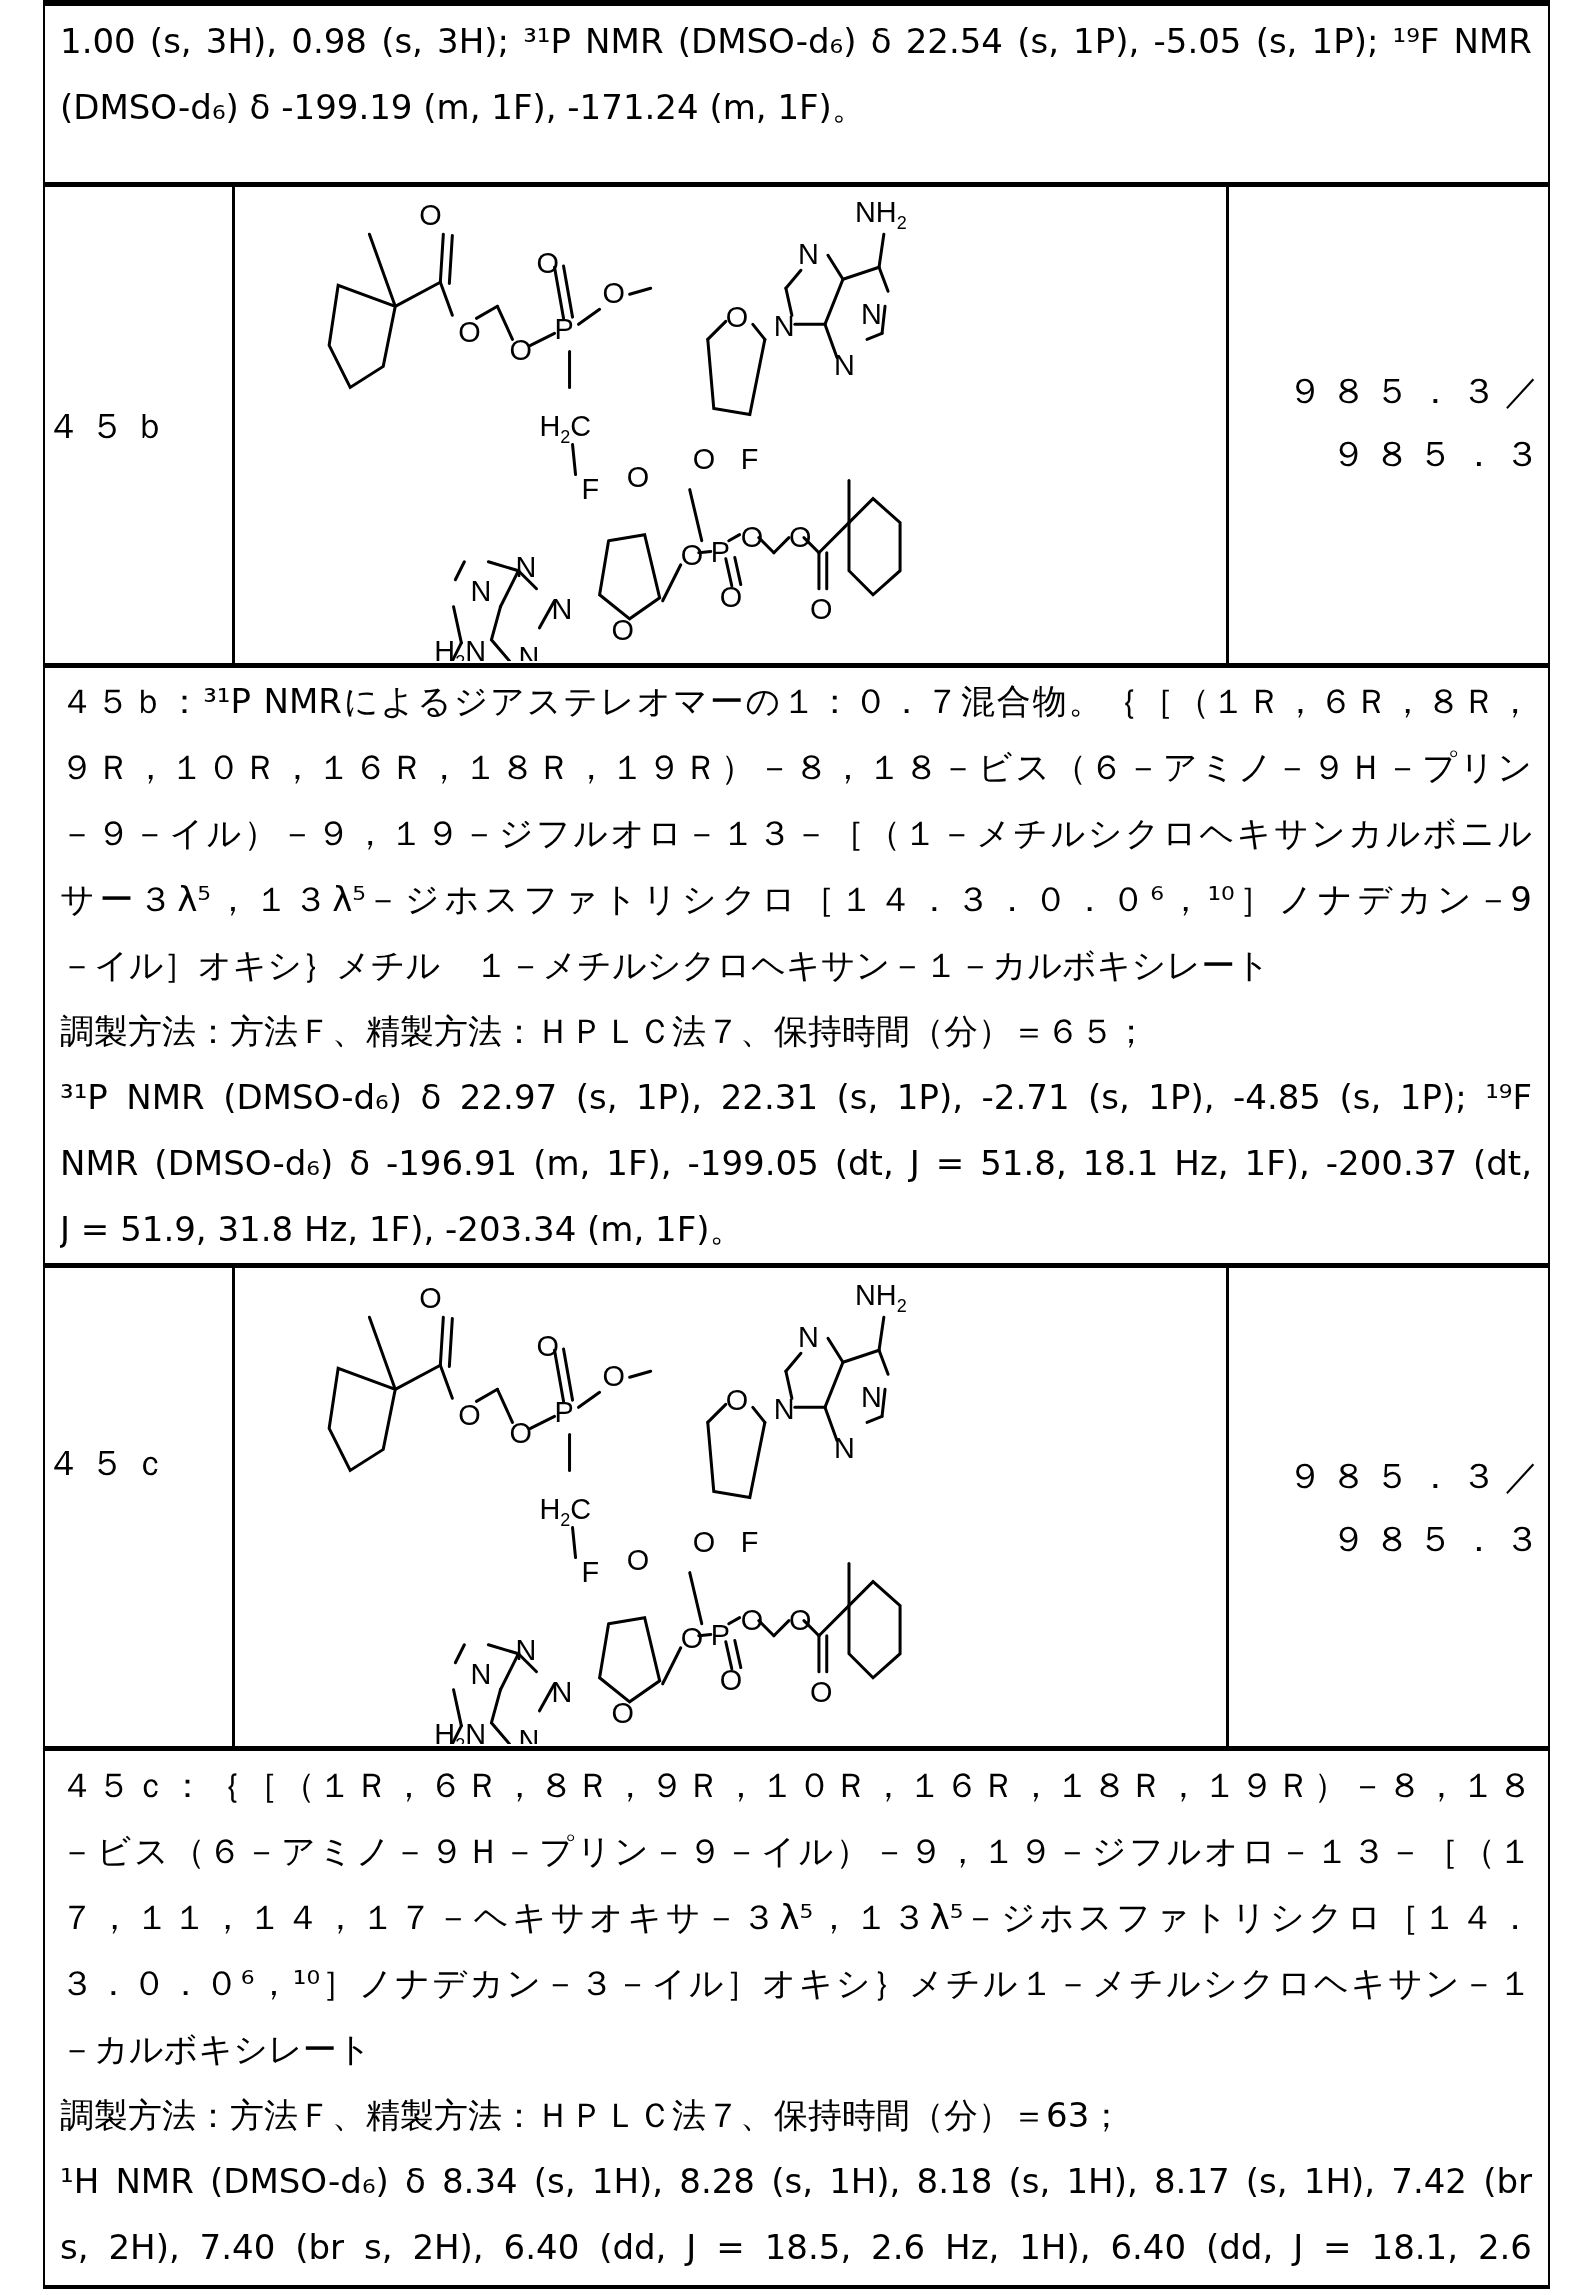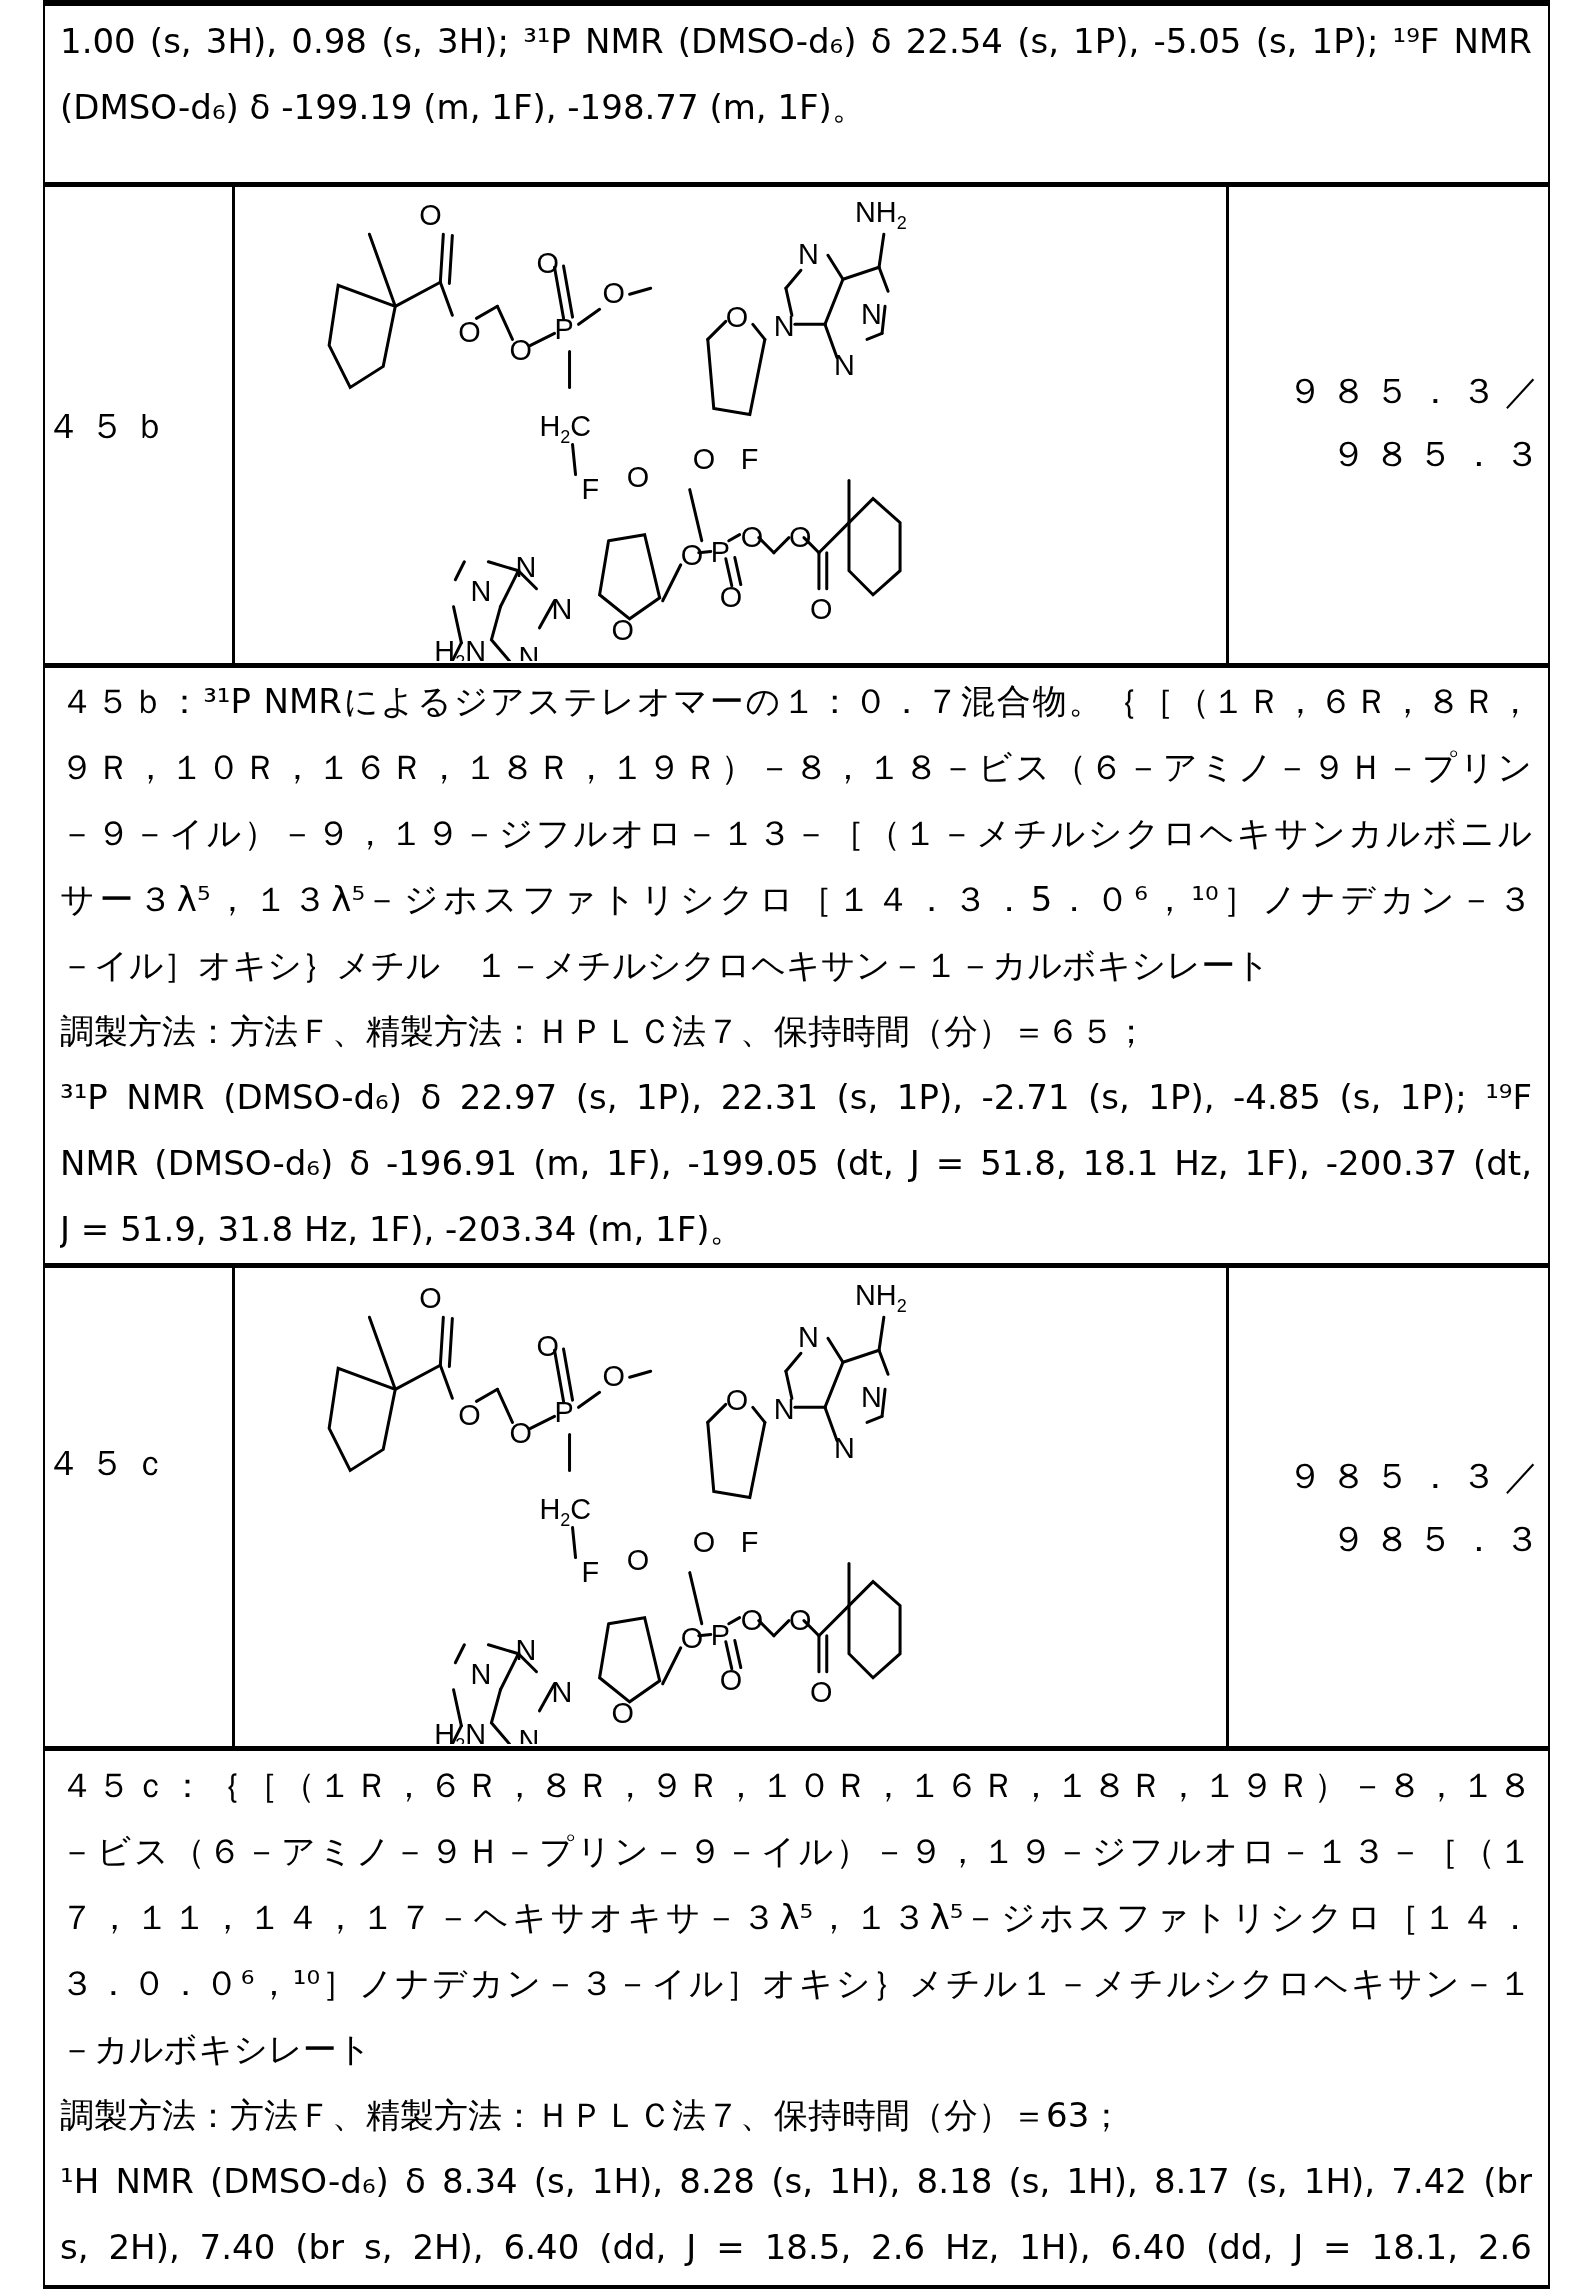--- a/index.html
+++ b/index.html
@@ -28,21 +28,21 @@
 <div class="hline" style="top:663px"></div>
 <div class="hline" style="top:1263px"></div>
 <div class="hline" style="top:1746px"></div>
 <div class="vline" style="left:232px;top:183px;height:481px"></div>
 <div class="vline" style="left:1226px;top:183px;height:481px"></div>
 <div class="vline" style="left:232px;top:1265px;height:481px"></div>
 <div class="vline" style="left:1226px;top:1265px;height:481px"></div>
 
 <div class="textblock" style="top:8.4px">
   <span class="ln just">1.00 (s, 3H), 0.98 (s, 3H); ³¹P NMR (DMSO-d₆) δ 22.54 (s, 1P), -5.05 (s, 1P); ¹⁹F NMR</span>
-  <span class="ln center">(DMSO-d₆) δ -199.19 (m, 1F), -198.77 (m, 1F)。</span>
+  <span class="ln center">(DMSO-d₆) δ -199.19 (m, 1F), -171.24 (m, 1F)。</span>
 </div>
 
 <div class="cellid" style="top:403px">４５ｂ</div>
 <div class="cellmass" style="top:360px">
   <div>９８５．３／</div>
   <div>９８５．３</div>
 </div>
 <div class="struct" style="top:186px;height:475px">
   <svg width="991" height="475" viewBox="0 0 1649 790">
     <g stroke="#000" stroke-width="5" fill="none" stroke-linecap="round">
@@ -133,21 +133,21 @@
       <text x="470" y="800">N</text>
       <text x="330" y="790">H<tspan font-size="30" dy="12">2</tspan><tspan dy="-12">N</tspan></text>
     </g>
   </svg>
 </div>
 
 <div class="textblock" style="top:668px">
   <span class="ln just">４５ｂ：³¹P NMRによるジアステレオマーの１：０．７混合物。｛［（１Ｒ，６Ｒ，８Ｒ，</span>
   <span class="ln just">９Ｒ，１０Ｒ，１６Ｒ，１８Ｒ，１９Ｒ）－８，１８－ビス（６－アミノ－９Ｈ－プリン</span>
   <span class="ln just">－９－イル）－９，１９－ジフルオロ－１３－［（１－メチルシクロヘキサンカルボニル</span>
-  <span class="ln just">サー３λ⁵，１３λ⁵－ジホスファトリシクロ［１４．３．5．０⁶，¹⁰］ノナデカン－３</span>
+  <span class="ln just">サー３λ⁵，１３λ⁵－ジホスファトリシクロ［１４．３．０．０⁶，¹⁰］ノナデカン－9</span>
   <span class="ln center">－イル］オキシ｝メチル　１－メチルシクロヘキサン－１－カルボキシレート</span>
   <span class="ln center">調製方法：方法Ｆ、精製方法：ＨＰＬＣ法７、保持時間（分）＝６５；</span>
   <span class="ln just">³¹P NMR (DMSO-d₆) δ 22.97 (s, 1P), 22.31 (s, 1P), -2.71 (s, 1P), -4.85 (s, 1P); ¹⁹F</span>
   <span class="ln just">NMR (DMSO-d₆) δ -196.91 (m, 1F), -199.05 (dt, J = 51.8, 18.1 Hz, 1F), -200.37 (dt,</span>
   <span class="ln center">J = 51.9, 31.8 Hz, 1F), -203.34 (m, 1F)。</span>
 </div>
 
 <div class="cellid" style="top:1440px">４５ｃ</div>
 <div class="cellmass" style="top:1445px">
   <div>９８５．３／</div>

